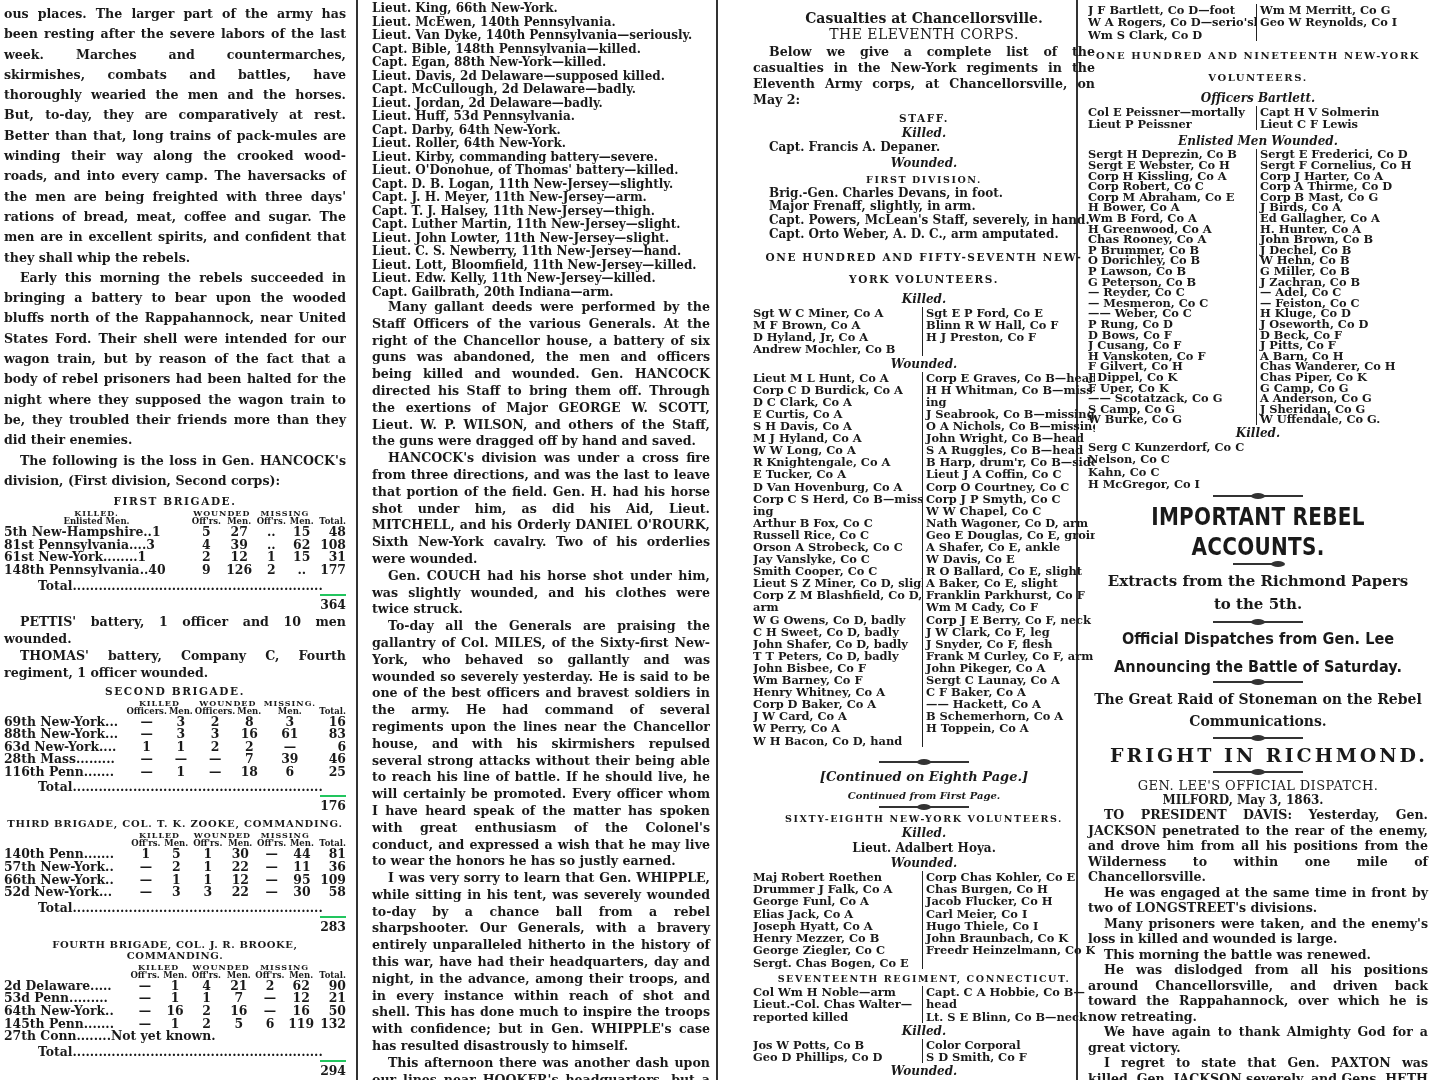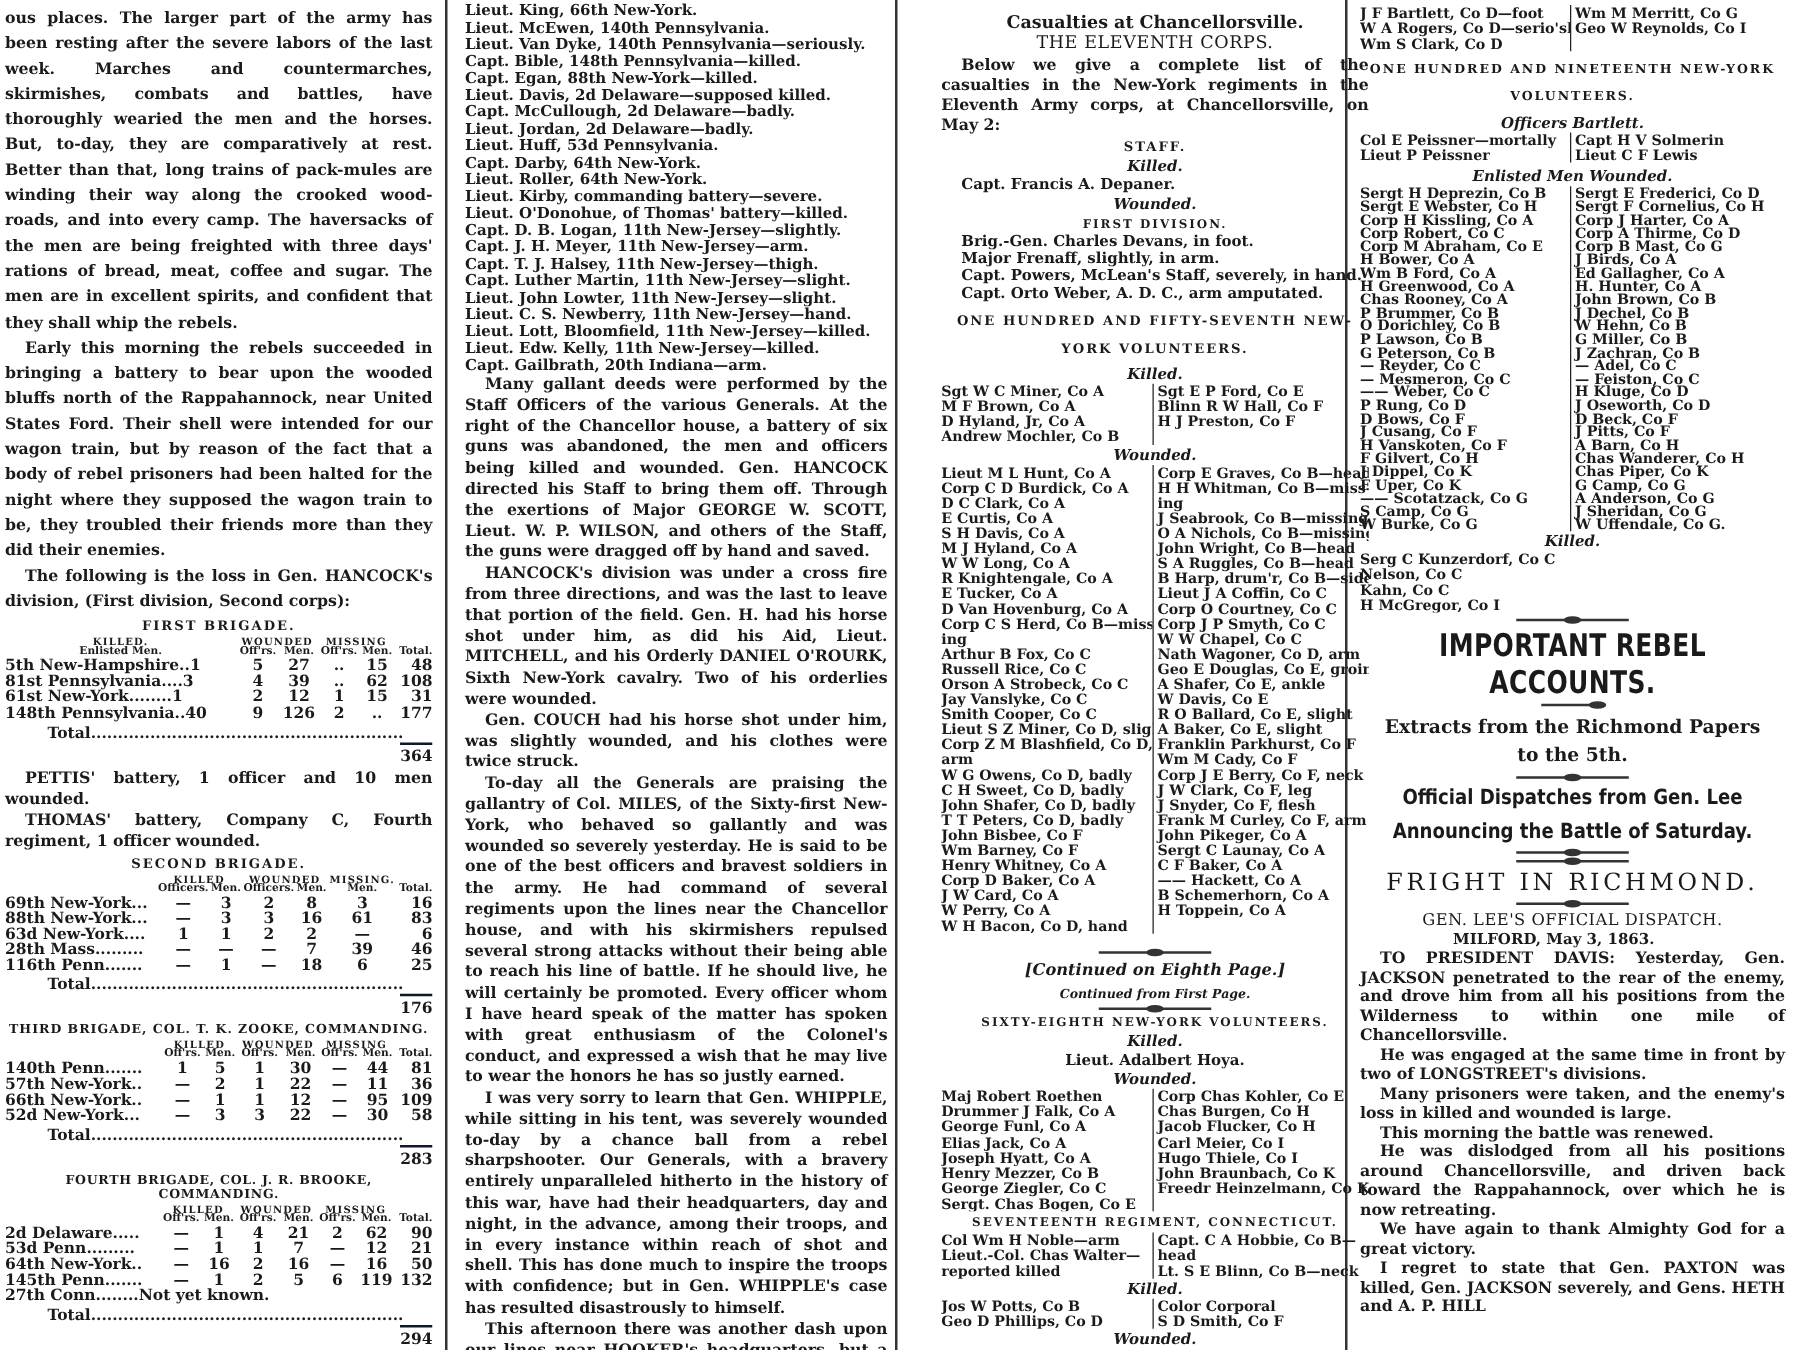--- a/index.html
+++ b/index.html
@@ -18,30 +18,30 @@
   .lst.ind div{padding-left:16px;}
   .hd{text-align:center;font-size:10.5px;letter-spacing:1.6px;font-weight:bold;margin:4px 0 2px;}
   .it{text-align:center;font-style:italic;font-size:12px;font-weight:bold;margin:1px 0;}
   table.cas{border-collapse:collapse;width:100%;font-size:12.4px;line-height:12.6px;font-weight:bold;}
   table.cas td{padding:0;text-align:center;white-space:nowrap;}
   table.cas td.n{text-align:left;}
   table.cas td.t{text-align:right;}
   table.cas tr.sub td{font-size:8.5px;line-height:9px;}
   table.cas tr.grp td{font-size:8px;line-height:8px;letter-spacing:1px;}
   .tot{font-size:12.4px;font-weight:bold;padding-left:34px;white-space:nowrap;overflow:hidden;line-height:17px;}
-  .tot span.v{float:right;border-top:2px solid #0f172a;}
+  .tot span.v{float:right;border-top:2px solid #22c55e;}
   .two{display:flex;font-size:11.4px;line-height:12.3px;font-weight:bold;}
   .two .l{width:50%;white-space:nowrap;overflow:hidden;}
   .two .r{width:50%;border-left:1.5px solid #222;padding-left:3px;white-space:nowrap;overflow:hidden;}
   .dash{width:90px;height:2px;background:#333;margin:5px auto;position:relative;}
   .dash::after{content:"";position:absolute;left:38px;top:-2px;width:14px;height:6px;background:#333;border-radius:50%;}
   .big{font-family:"DejaVu Sans","Liberation Sans",sans-serif;font-weight:bold;font-size:20px;text-align:center;letter-spacing:0.3px;transform:scaleY(1.25);margin:10px 0 8px;}
   .deck{text-align:center;font-weight:bold;font-size:15px;line-height:23px;}
   .deck2{text-align:center;font-family:"DejaVu Sans","Liberation Sans",sans-serif;font-weight:bold;font-size:14.5px;line-height:24px;transform:scaleY(1.15);}
-  .fright{text-align:center;font-size:19px;letter-spacing:3px;margin:4px 0;}
+  .fright{text-align:right;font-size:19px;letter-spacing:3px;margin:4px 0;font-weight:bold;}
   .dateline{text-align:center;font-size:12px;font-weight:bold;padding-right:30px;}
 </style>
 </head>
 <body>
 
 <div class="rule" style="left:356px"></div>
 <div class="rule" style="left:716px"></div>
 <div class="rule" style="left:1076px"></div>
 
 <div class="col" id="c1">
@@ -593,20 +593,21 @@
         <div>H McGregor, Co I</div>
       </div>
     </div>
   <div class="dash"></div>
   <div class="big">IMPORTANT REBEL ACCOUNTS.</div>
   <div class="dash" style="width:50px"></div>
   <div class="deck" style="padding:0 12px">Extracts from the Richmond Papers to the 5th.</div>
   <div class="dash"></div>
   <div class="deck2" style="padding:0 4px">Official Dispatches from Gen. Lee Announcing the Battle of Saturday.</div>
   <div class="dash"></div>
+  <div class="deck" style="font-size:14px;line-height:22px">The Great Raid of Stoneman on the Rebel Communications.</div>
   <div class="dash"></div>
   <div class="fright">FRIGHT IN RICHMOND.</div>
   <div class="dash"></div>
   <div style="text-align:center;font-size:13px;letter-spacing:0.4px">GEN. LEE'S OFFICIAL DISPATCH.</div>
   <div class="dateline">MILFORD, May 3, 1863.</div>
   <div id="dp">
       <p class="ind" style="line-height: 15.5px;">TO PRESIDENT DAVIS: Yesterday, Gen. JACKSON penetrated to the rear of the enemy, and drove him from all his positions from the Wilderness to within one mile of Chancellorsville.</p>
       <p class="ind" style="line-height: 15.5px;">He was engaged at the same time in front by two of LONGSTREET's divisions.</p>
       <p class="ind" style="line-height: 15.5px;">Many prisoners were taken, and the enemy's loss in killed and wounded is large.</p>
       <p class="ind" style="line-height: 15.5px;">This morning the battle was renewed.</p>

